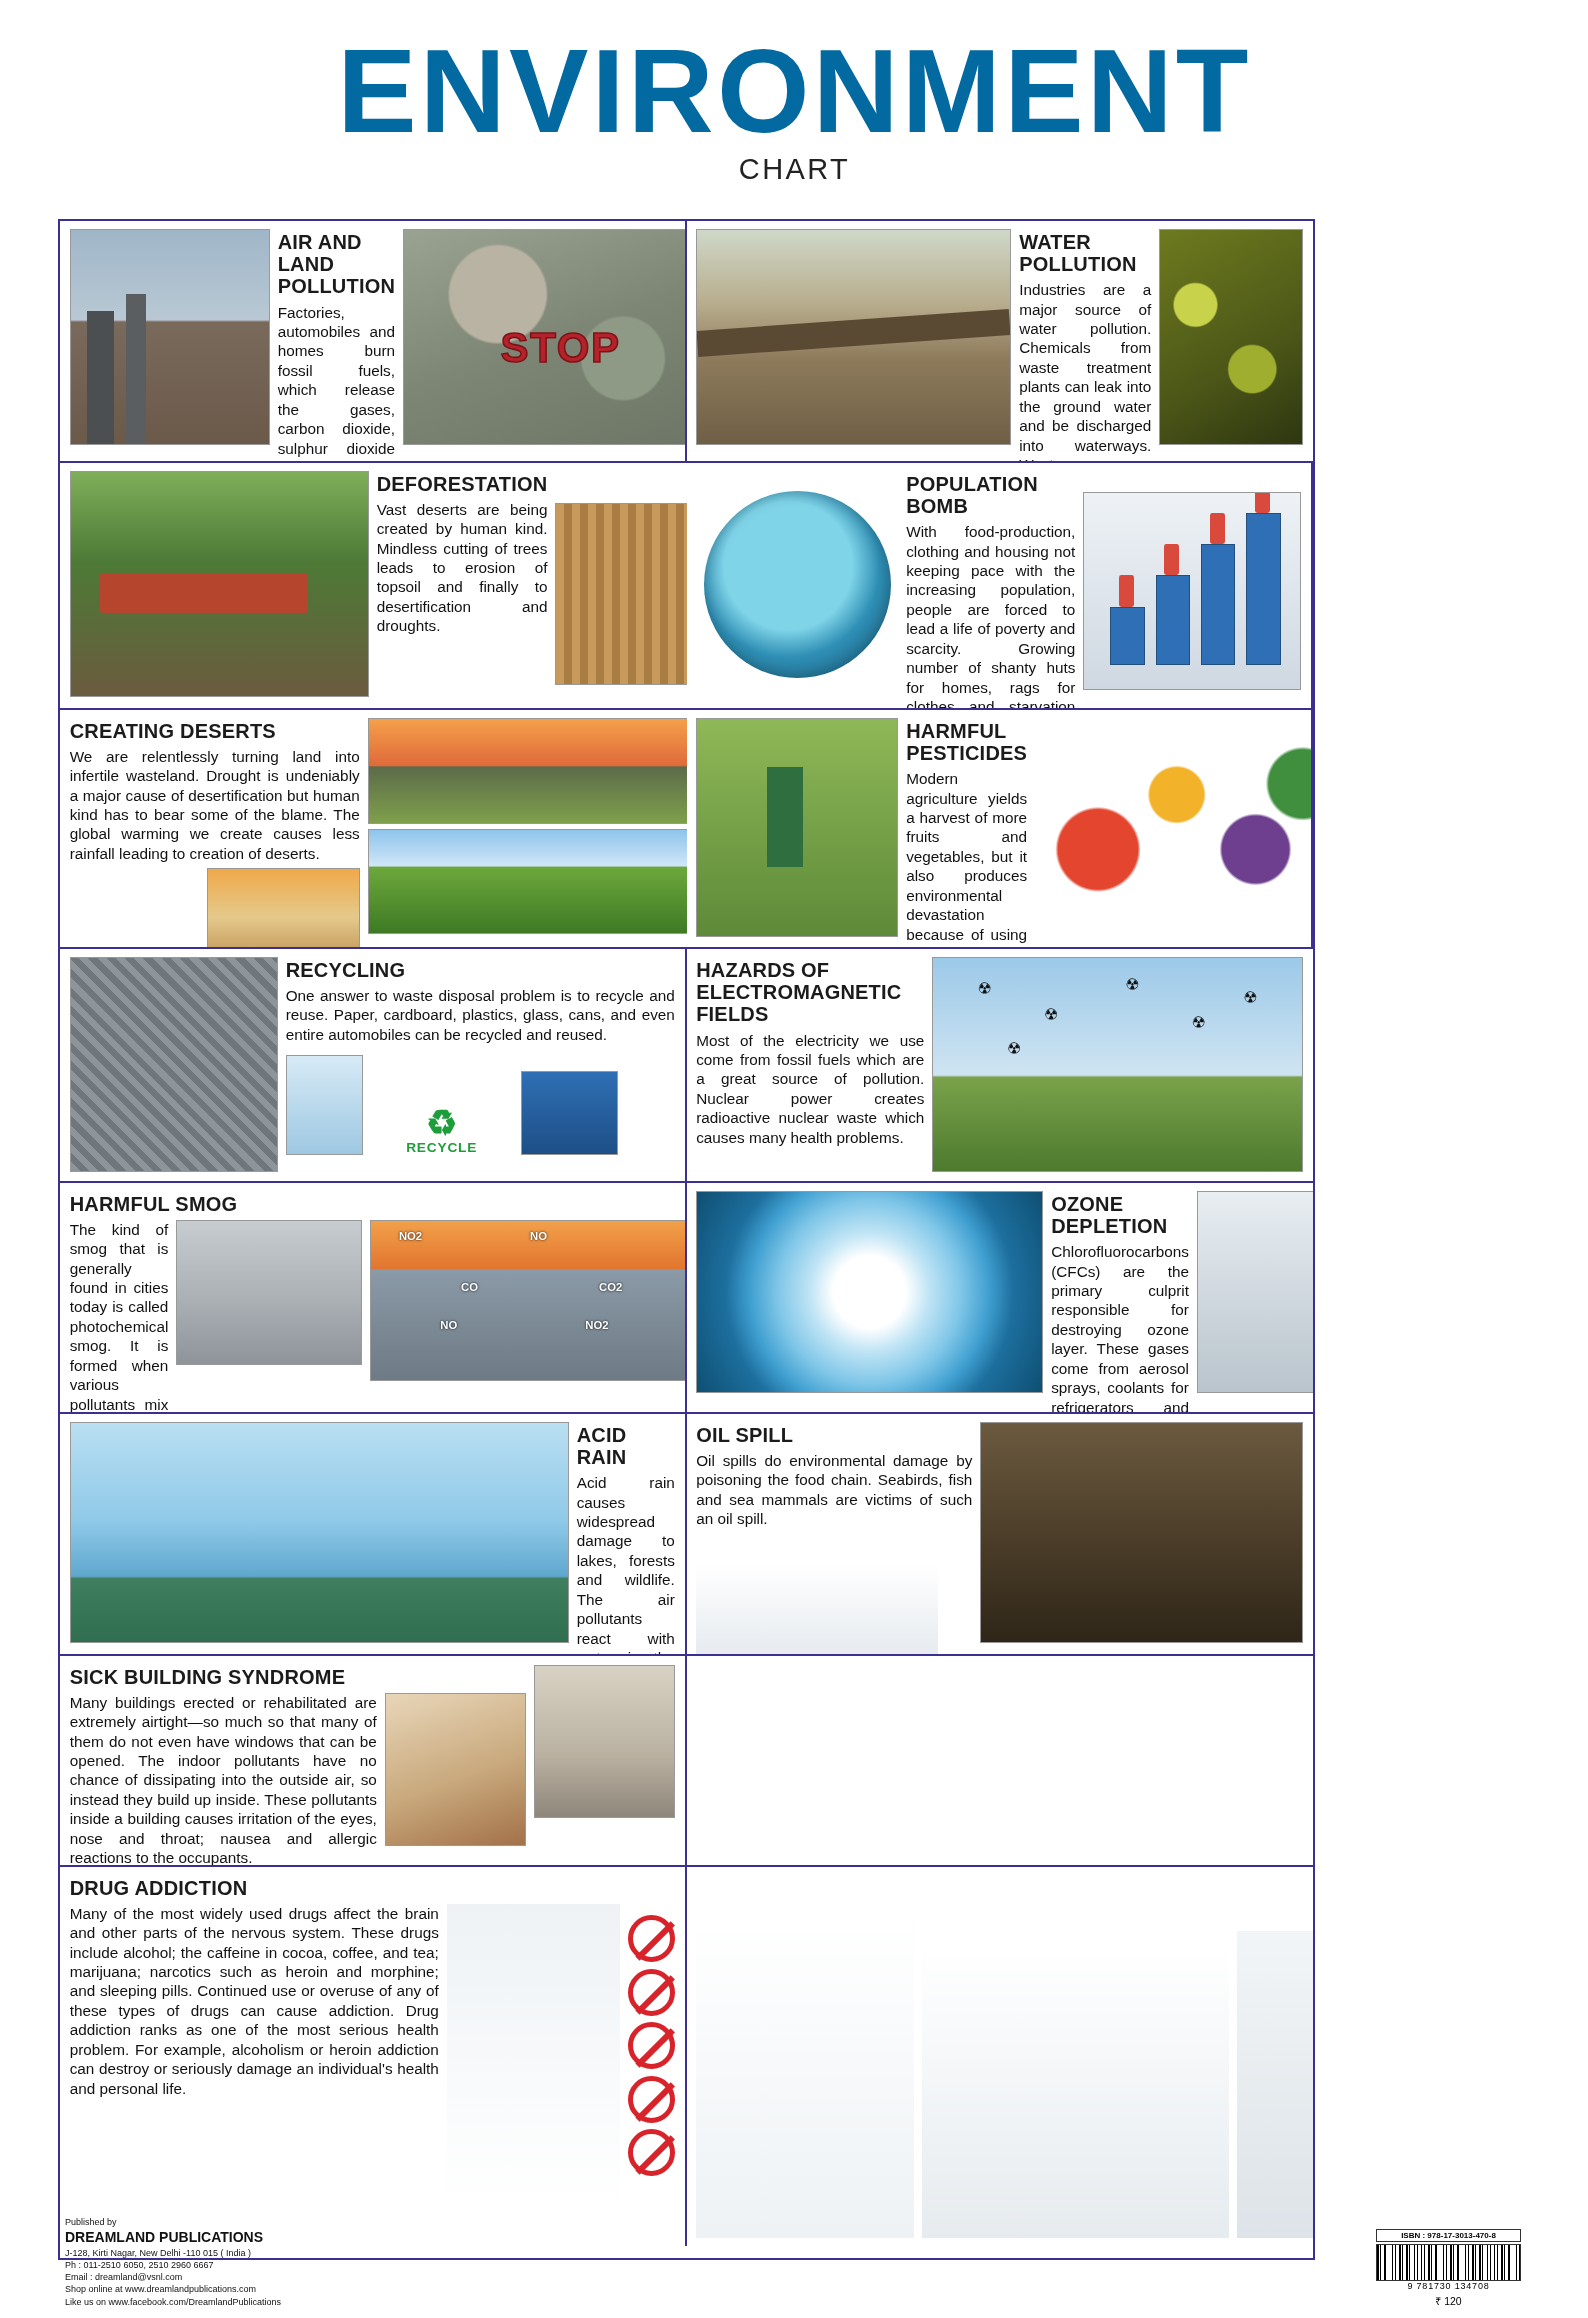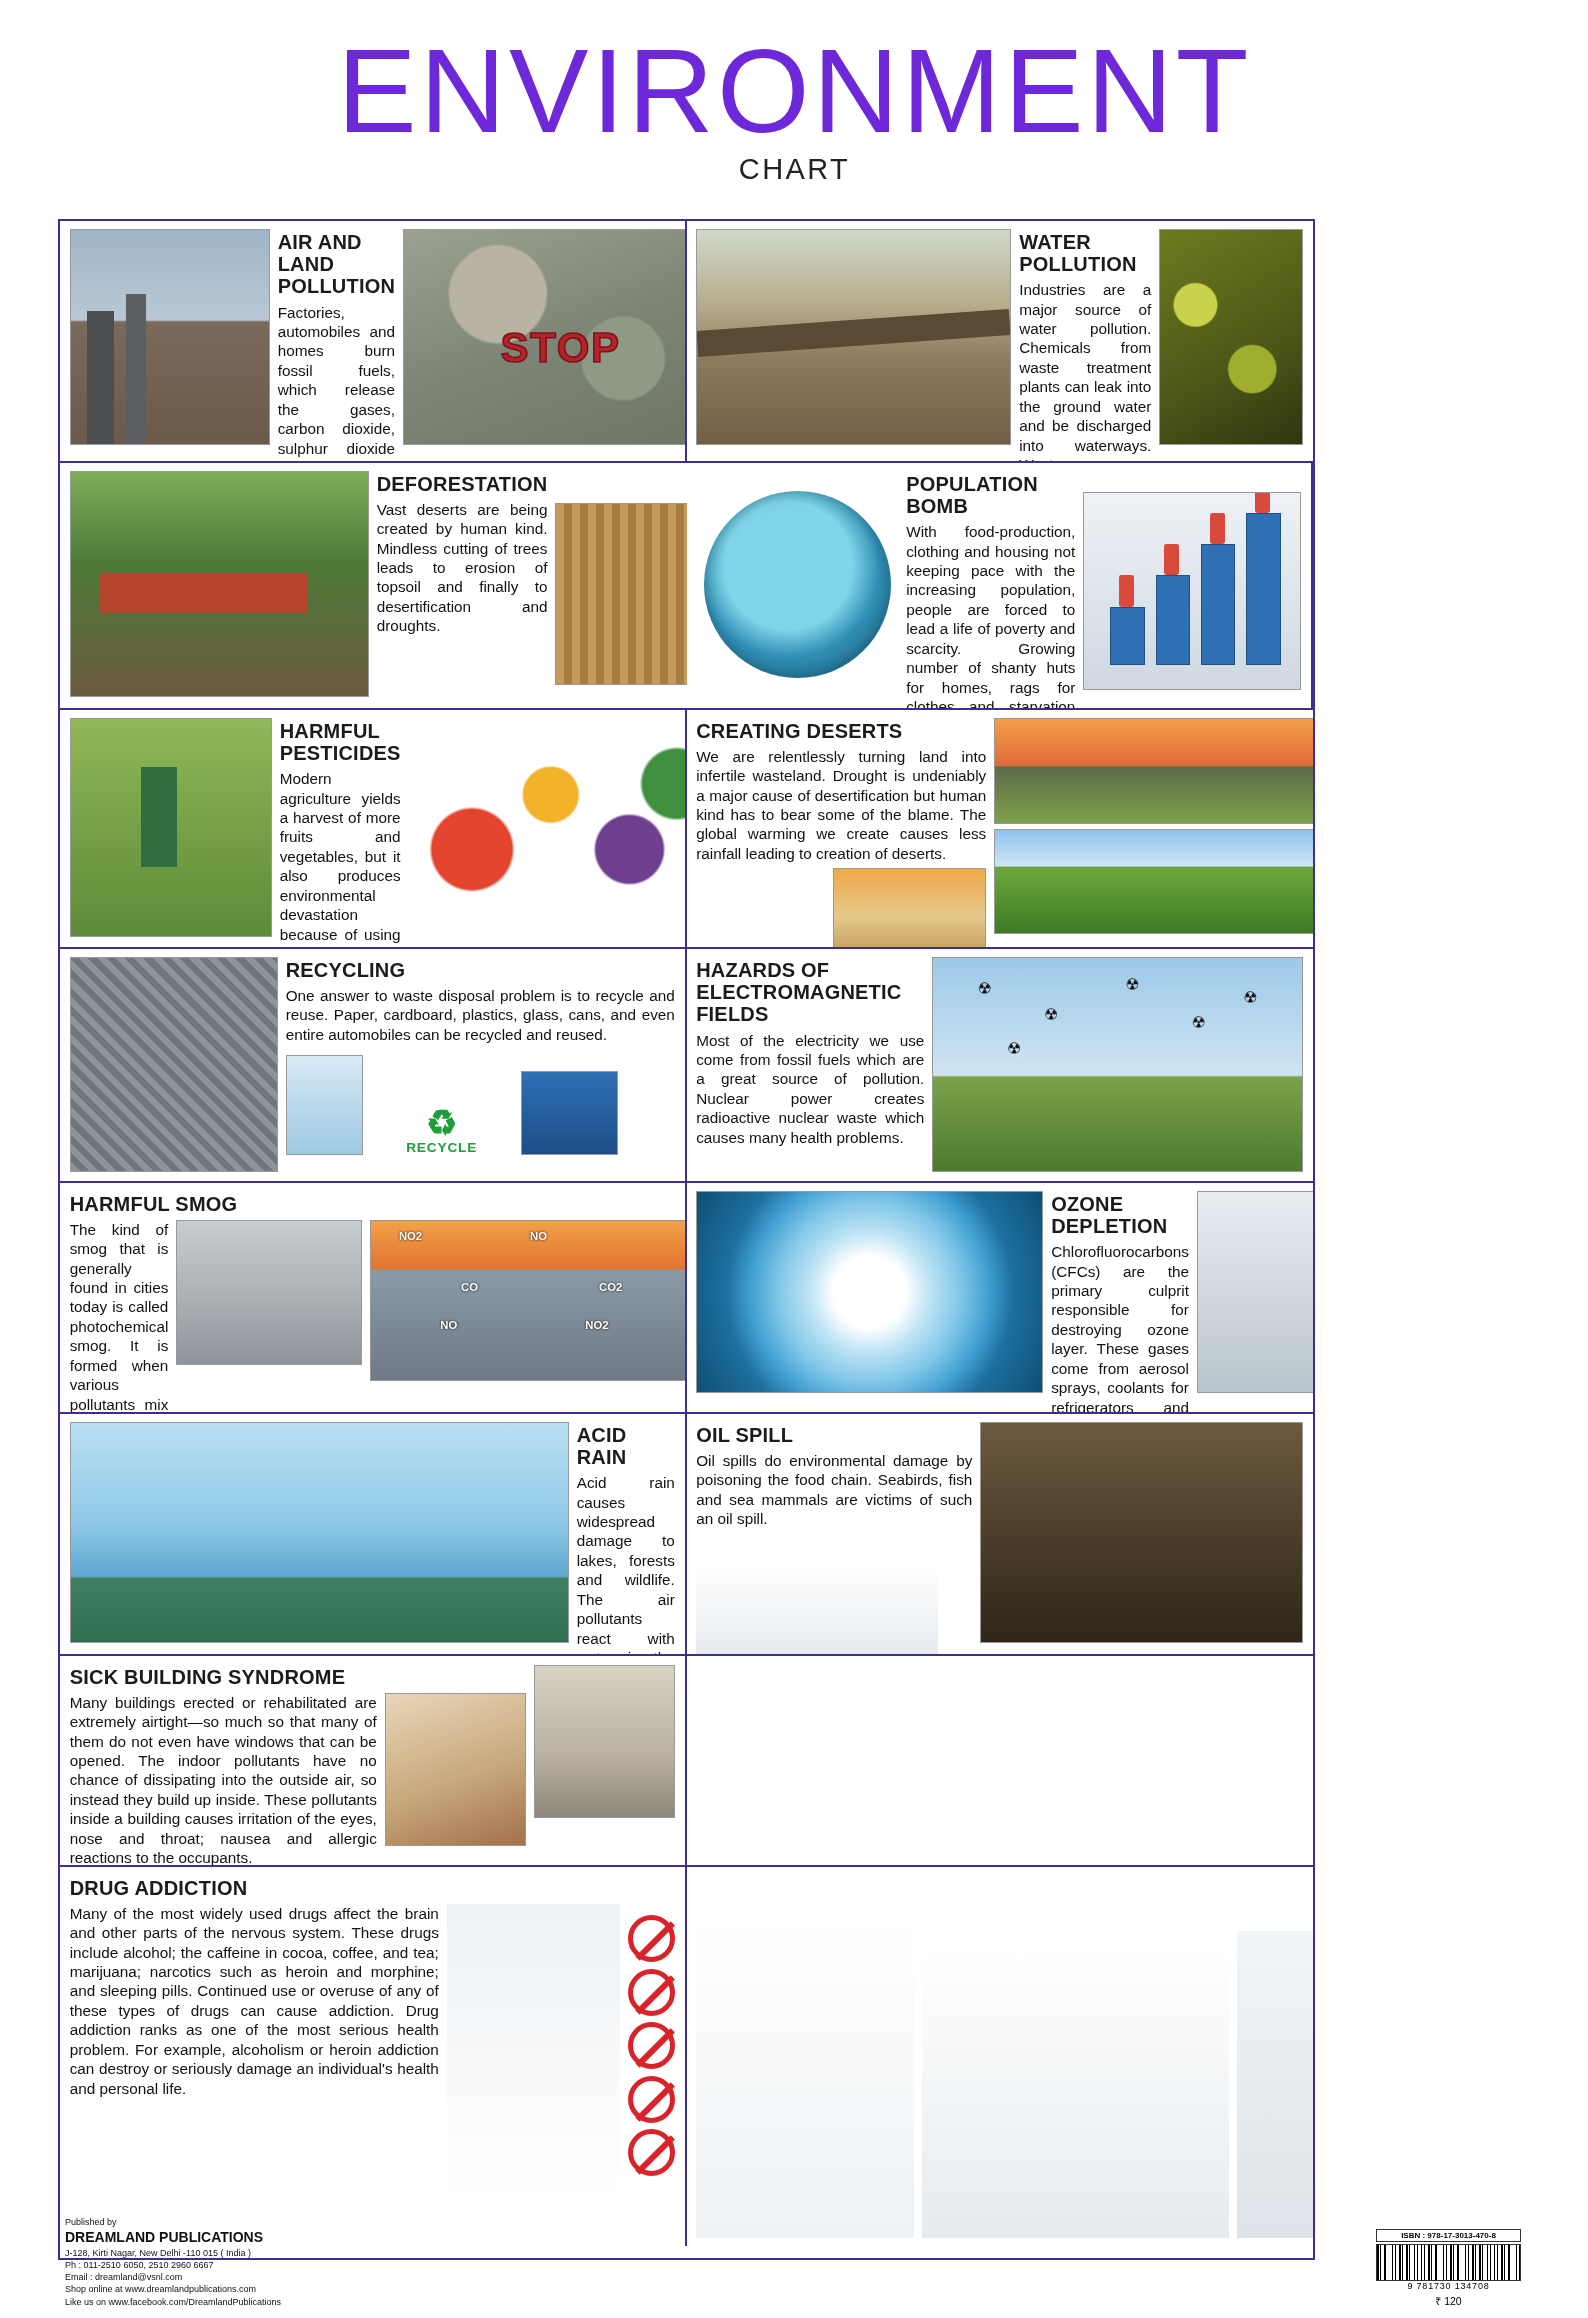--- a/index.html
+++ b/index.html
@@ -12,22 +12,22 @@
     overflow:hidden;
   }
   .page {
     position:absolute; inset:0;
     padding:0;
   }
   
   .title-block { text-align:center; padding-top:31px; }
   .main-title {
     font-size:119px;
-    font-weight:normal;
-    color:#6d28d9;
+    font-weight:bold;
+    color:#0369a1;
     letter-spacing:3.2px;
     line-height:1.0;
     font-family:"Liberation Sans", sans-serif;
   }
   .sub-title {
     font-size:29px;
     color:#222;
     letter-spacing:2.4px;
     margin-top:3.2px;
   }
@@ -272,41 +272,41 @@
             <div class="manfig" style="left:16%;bottom:42%;width:7%;height:16%;"></div>
             <div class="manfig" style="left:37%;bottom:58%;width:7%;height:16%;"></div>
             <div class="manfig" style="left:58%;bottom:74%;width:7%;height:16%;"></div>
             <div class="manfig" style="left:79%;bottom:90%;width:7%;height:16%;"></div>
           </div>
         </div>
       </div>
     </div>
 
     <div class="row" style="height:239px;">
+      <div class="cell half">
+        <div class="flexrow">
+          <div class="txt" style="max-width:323px;">
+            <h2 class="sec-title">CREATING DESERTS</h2>
+            <p class="sec-text">We are relentlessly turning land into infertile wasteland.  Drought is undeniably a major cause of desertification but human kind has to bear some of the blame.  The global warming we create causes less rainfall leading to creation of deserts.</p>
+            <div class="img img-desert" style="width:153px;height:89px;margin-top:4.8px;margin-left:137px;"></div>
+          </div>
+          <div style="display:flex;flex-direction:column;gap:4.8px;">
+            <div class="img img-city" style="width:363px;height:106px;"></div>
+            <div class="img img-green" style="width:363px;height:105px;"></div>
+          </div>
+        </div>
+      </div>
       <div class="cell left half">
         <div class="flexrow">
           <div class="img img-farmer" style="width:202px;height:219px;"></div>
           <div class="txt" style="max-width:198px;">
             <h2 class="sec-title">HARMFUL PESTICIDES</h2>
             <p class="sec-text">Modern agriculture yields a harvest of more fruits and vegetables, but it also produces environmental devastation because of using harmful pesticides.</p>
           </div>
           <div class="img img-fruit" style="width:315px;height:219px;border:none;"></div>
-        </div>
-      </div>
-      <div class="cell half">
-        <div class="flexrow">
-          <div class="txt" style="max-width:323px;">
-            <h2 class="sec-title">CREATING DESERTS</h2>
-            <p class="sec-text">We are relentlessly turning land into infertile wasteland.  Drought is undeniably a major cause of desertification but human kind has to bear some of the blame.  The global warming we create causes less rainfall leading to creation of deserts.</p>
-            <div class="img img-desert" style="width:153px;height:89px;margin-top:4.8px;margin-left:137px;"></div>
-          </div>
-          <div style="display:flex;flex-direction:column;gap:4.8px;">
-            <div class="img img-city" style="width:363px;height:106px;"></div>
-            <div class="img img-green" style="width:363px;height:105px;"></div>
-          </div>
         </div>
       </div>
     </div>
 
     <div class="row" style="height:234px;">
       <div class="cell left half">
         <div class="flexrow">
           <div class="img img-scrap" style="width:208px;height:215px;"></div>
           <div class="txt" style="max-width:452px;">
             <h2 class="sec-title">RECYCLING</h2>

